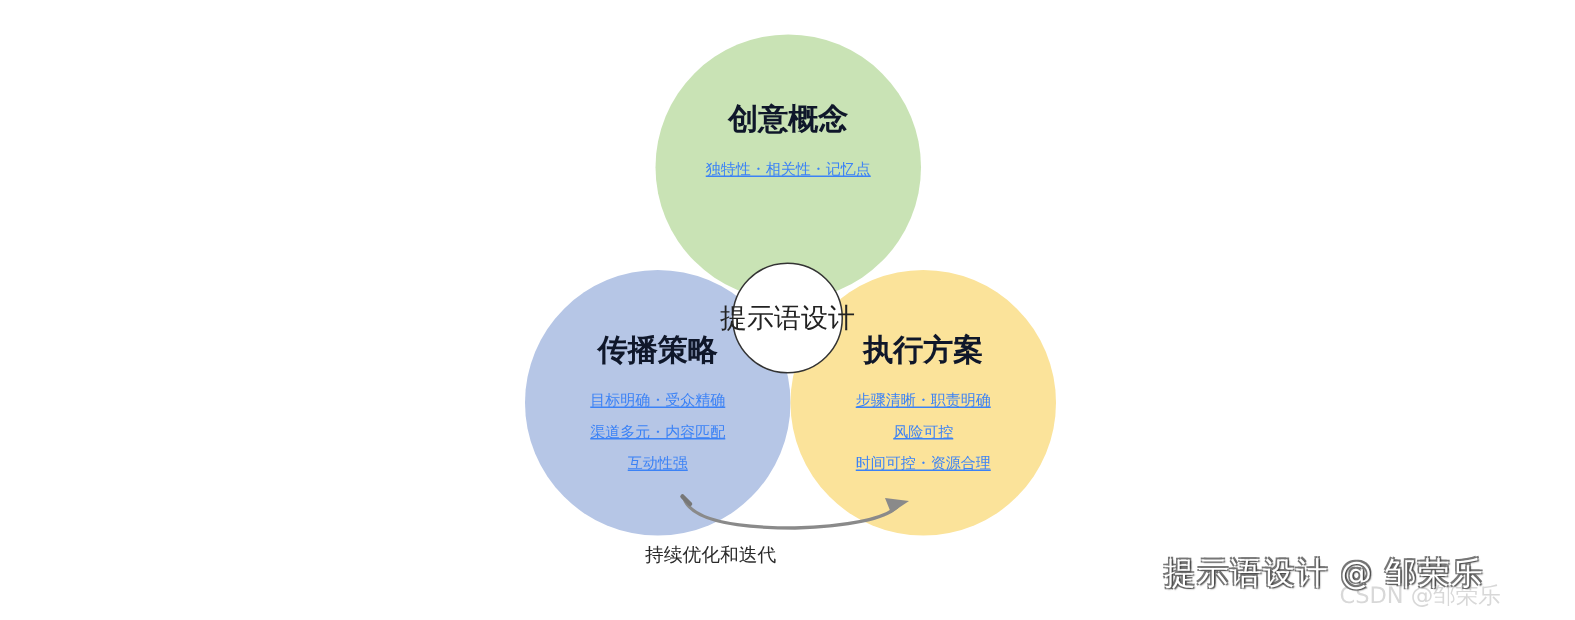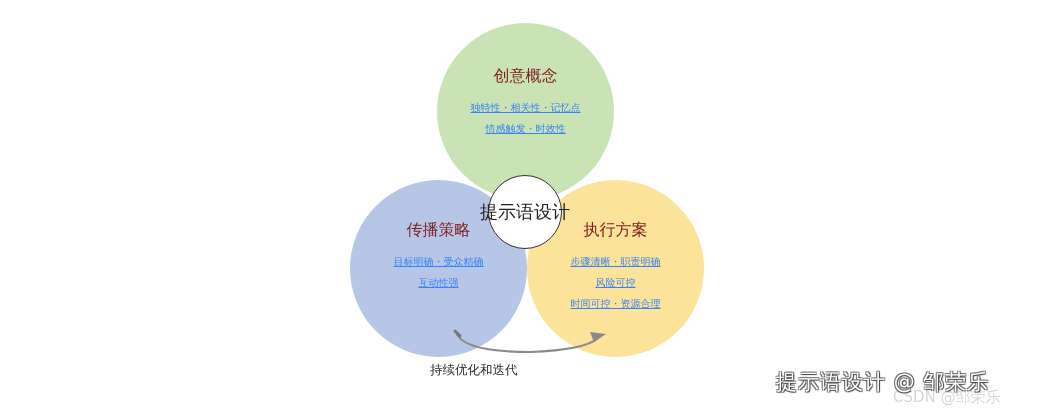--- a/index.html
+++ b/index.html
@@ -7,21 +7,21 @@
          font-family: "DejaVu Sans", "Liberation Sans", sans-serif; color: #2b2b2b; }
   .circle { position: absolute; border-radius: 50%; }
   .c-green { left: 437px; top: 23px; width: 177px; height: 177px; background: #c9e3b5; }
   .c-blue  { left: 350px; top: 180px; width: 177px; height: 177px; background: #b6c6e6; }
   .c-yellow{ left: 527px; top: 180px; width: 177px; height: 177px; background: #fbe39a; }
   .c-center{ left: 488px; top: 175px; width: 74px; height: 74px; background: #ffffff;
              border: 1.2px solid #333; box-sizing: border-box;
              display: flex; align-items: center; justify-content: center; }
   .center-label { font-size: 18px; color: #222; white-space: nowrap; }
   .block { position: absolute; text-align: center; }
-  .title { font-size: 16px; color: #7f1d1d; margin-bottom: 10px; }
+  .title { font-size: 20px; color: #0f172a; margin-bottom: 10px; font-weight: bold; }
   .line  { font-size: 10px; line-height: 21px; color: #3b82f6; white-space: nowrap; text-decoration: underline; }
   .g-block { left: 437px; top: 66px; width: 177px; }
   .b-block { left: 350px; top: 220px; width: 177px; }
   .y-block { left: 527px; top: 220px; width: 177px; }
   .loop-label { position: absolute; left: 430px; top: 362px; width: 200px; text-align: left;
                 font-size: 12.5px; color: #2b2b2b; }
   .watermark { position: absolute; left: 776px; top: 368px; font-size: 21px; color: #ffffff;
                text-shadow: 1px 1px 1px #444, -1px -1px 0 #777, 1px -1px 0 #777, -1px 1px 0 #777;
                white-space: nowrap; letter-spacing: 1px; }
   .watermark2 { position: absolute; left: 893px; top: 388px; font-size: 15px; color: #d8d8d8;
@@ -31,26 +31,26 @@
 </head>
 <body>
 
 <div class="circle c-green"></div>
 <div class="circle c-blue"></div>
 <div class="circle c-yellow"></div>
 
 <div class="block g-block">
   <div class="title">创意概念</div>
   <div class="line">独特性・相关性・记忆点</div>
-  <div class="line">情感触发・时效性</div>
 </div>
 
 <div class="block b-block">
   <div class="title">传播策略</div>
   <div class="line">目标明确・受众精确</div>
+  <div class="line">渠道多元・内容匹配</div>
   <div class="line">互动性强</div>
 </div>
 
 <div class="block y-block">
   <div class="title">执行方案</div>
   <div class="line">步骤清晰・职责明确</div>
   <div class="line">风险可控</div>
   <div class="line">时间可控・资源合理</div>
 </div>
 

